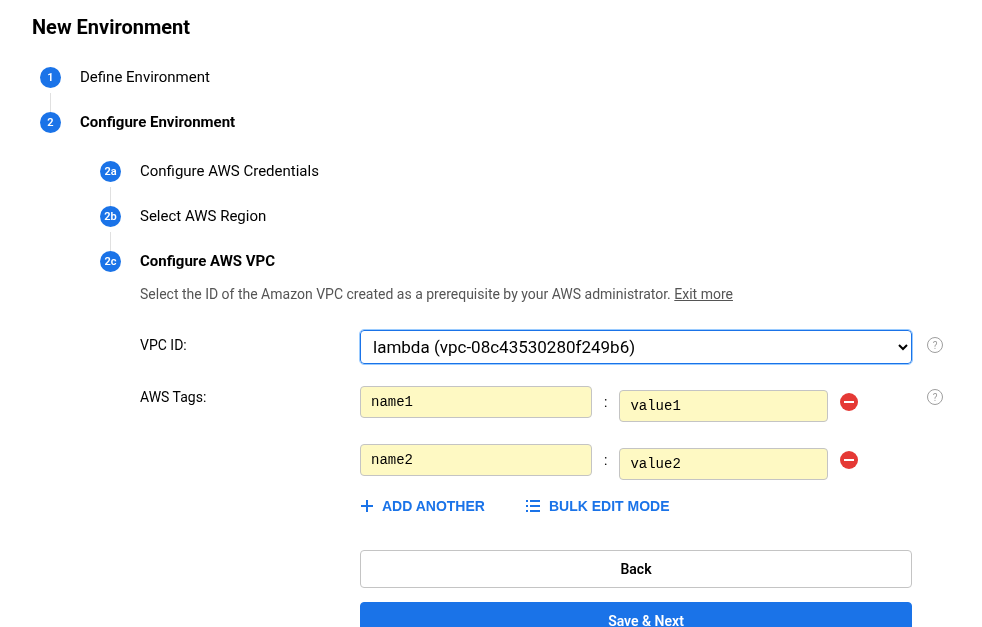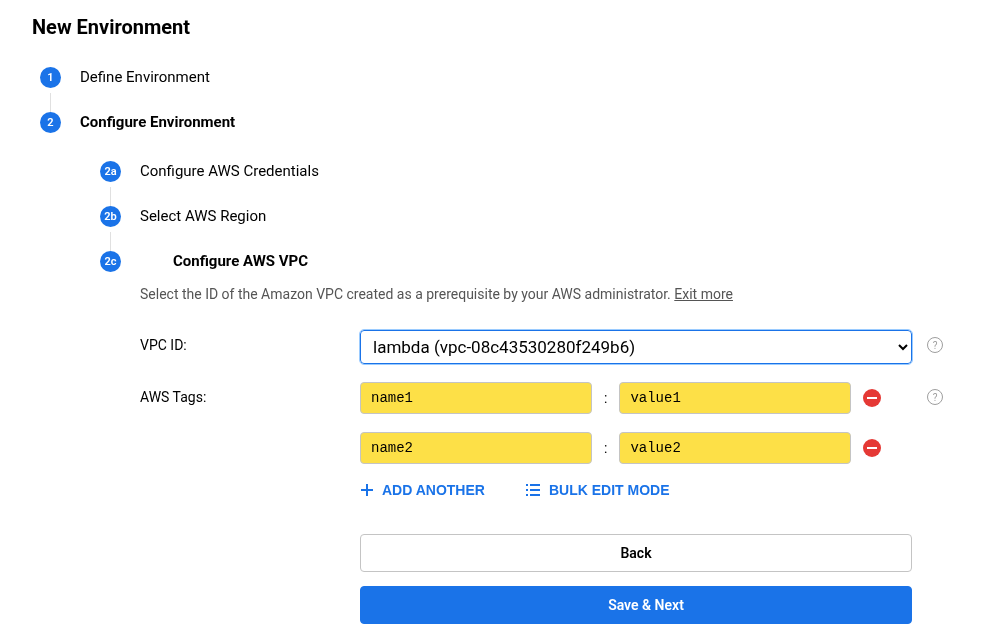--- a/index.html
+++ b/index.html
@@ -72,21 +72,21 @@
       bottom: 0;
       width: 1px;
       background: #e0e0e0;
     }
     .substep:last-child { padding-bottom: 0; }
     .substep:last-child::after { display: none; }
     .substep-title {
       font-size: 15px;
       line-height: 21px;
     }
-    .substep-title.bold { font-weight: 700; margin-left: 33px; }
+    .substep-title.bold { font-weight: 700; }
     .substep-desc {
       margin-top: 14px;
       color: #555;
       font-size: 14px;
     }
     .substep-desc a {
       color: #555;
       text-decoration: underline;
     }
     .form-area {
@@ -143,25 +143,25 @@
       gap: 12px;
       margin-bottom: 18px;
     }
     .tag-input {
       height: 32px;
       border: 1px solid #c4c4c4;
       border-radius: 4px;
       padding: 15px 10px;
       font-size: 14px;
       font-family: "SFMono-Regular", Consolas, "Courier New", monospace;
-      background: #fde047;
+      background: #fef9c3;
     }
     .tag-name { width: 232px; }
     .tag-colon { color: #000; }
-    .tag-value { width: 232px; }
+    .tag-value { width: 209px; margin-top: 8px; }
     .remove-btn {
       width: 18px;
       height: 18px;
       border-radius: 50%;
       background: #e53935;
       color: #fff;
       border: none;
       display: inline-flex;
       align-items: center;
       justify-content: center;

